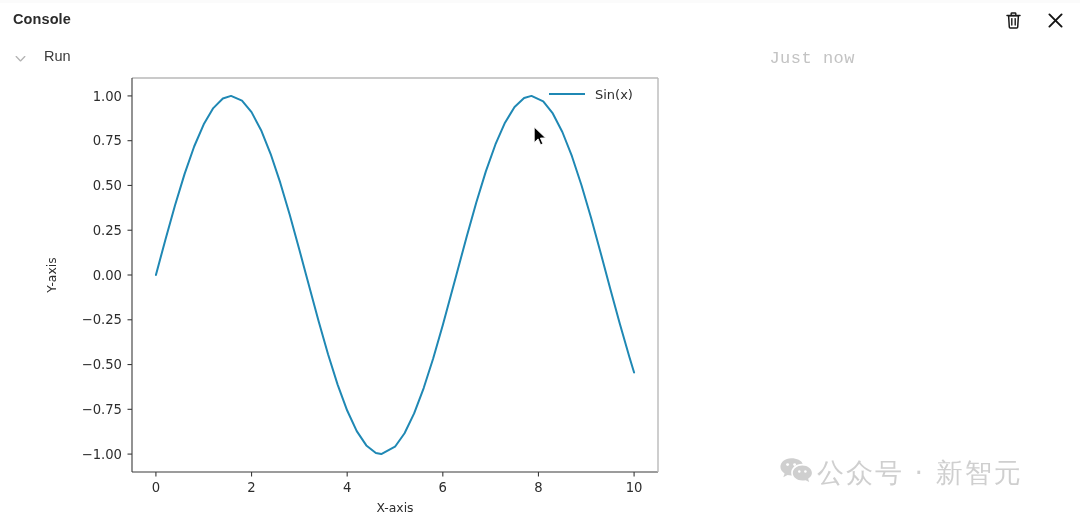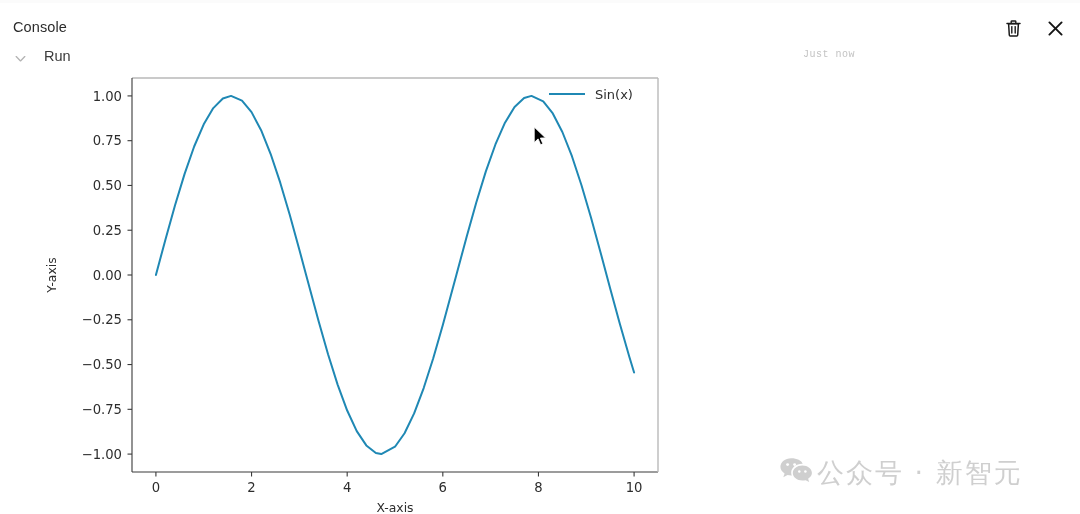--- a/index.html
+++ b/index.html
@@ -23,22 +23,22 @@
   .top-band {
     position: absolute;
     left: 0; top: 0;
     width: 1080px; height: 3px;
     background: #fbfbfb;
   }
 
   
   .console-header {
     position: absolute;
-    left: 0; top: 12px;
-    width: 1080px; height: 33px;
+    left: 0; top: 4px;
+    width: 1080px; height: 33px; font-weight: bold;
   }
   .console-title {
     position: absolute;
     left: 13px; top: 7px;
     font-size: 14.5px;
     color: #2b2b2b;
     letter-spacing: 0.1px;
   }
   .header-actions {
     position: absolute;
@@ -73,21 +73,21 @@
   .run-label {
     position: absolute;
     left: 44px; top: 4px;
     font-size: 14.5px;
     color: #3b3b3b;
   }
   .timestamp {
     position: absolute;
     right: 17px; top: 5px;
     font-family: "Liberation Mono", "DejaVu Sans Mono", monospace;
-    font-size: 10px;
+    font-size: 17px;
     color: #c3c3c3;
     letter-spacing: 0.5px;
   }
 
   
   .figure {
     position: absolute;
     left: 0px; top: 74px;
     width: 690px; height: 440px;
     background: #ffffff;

